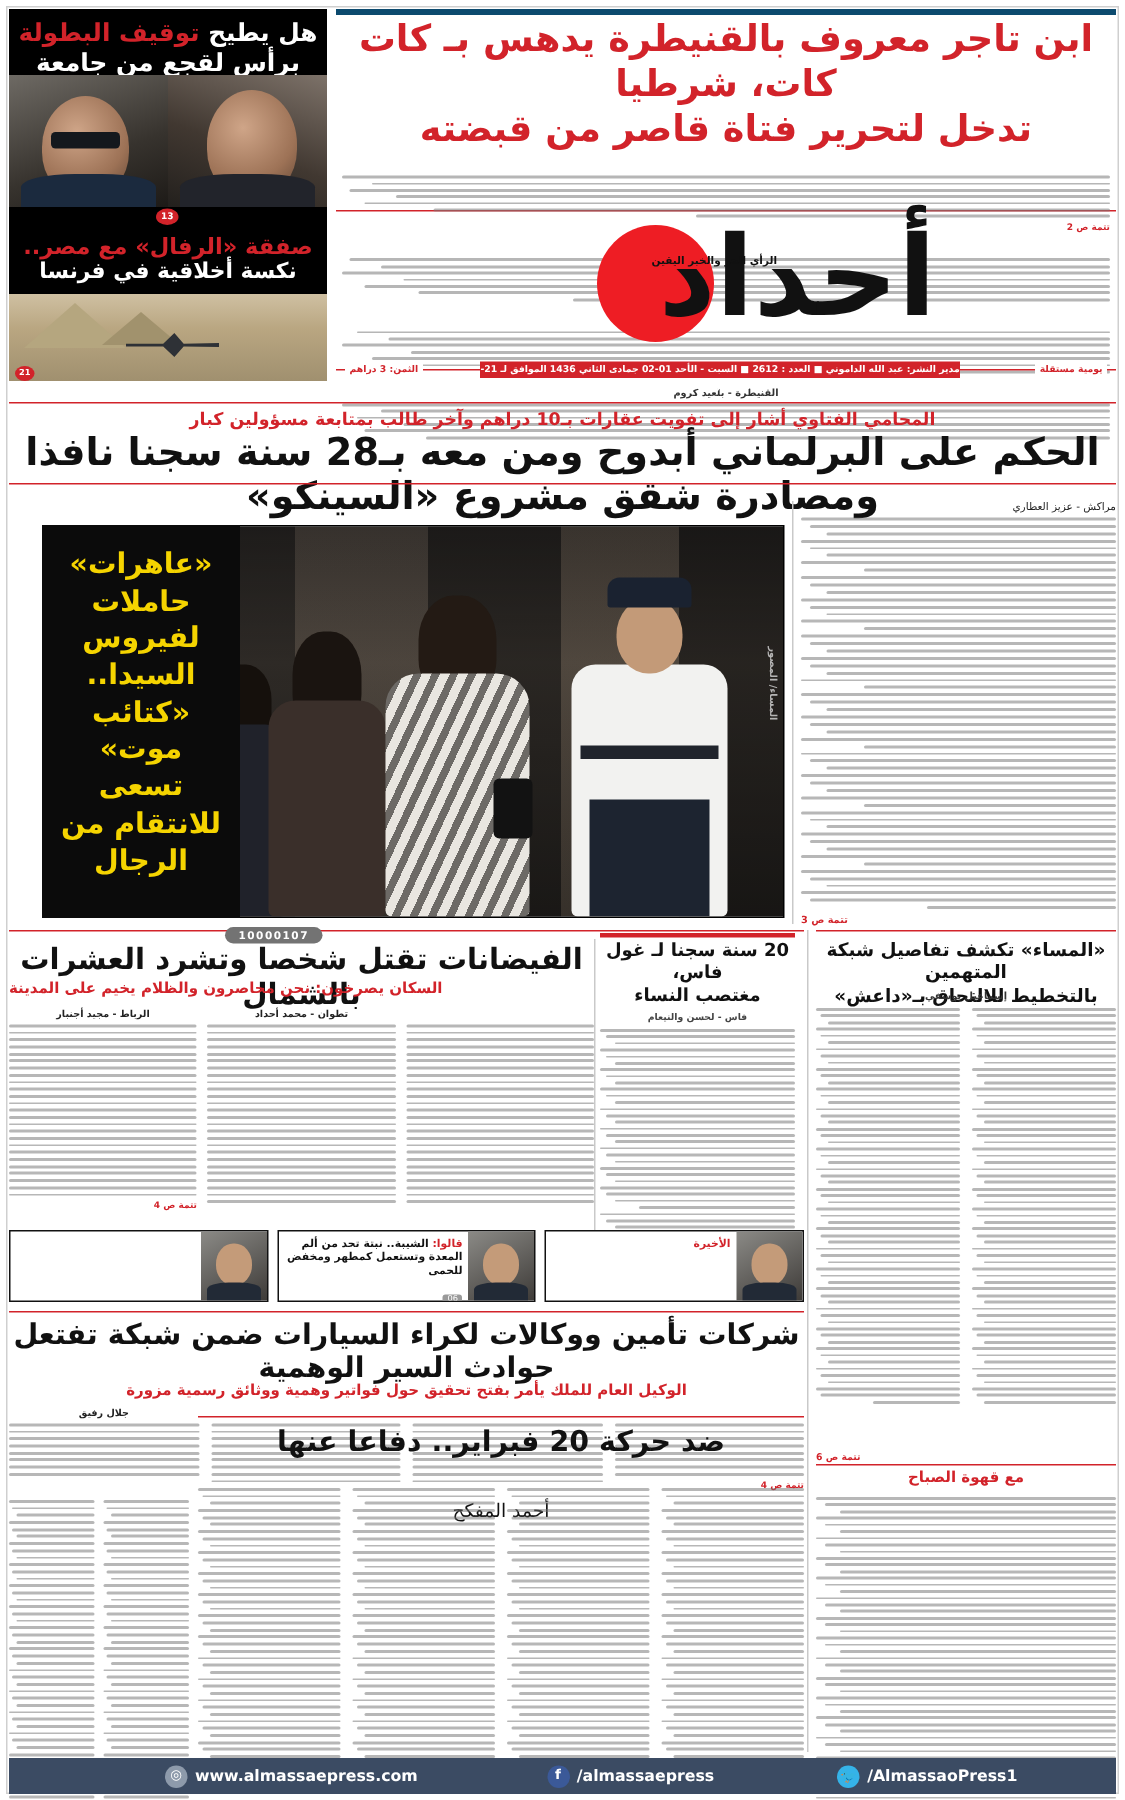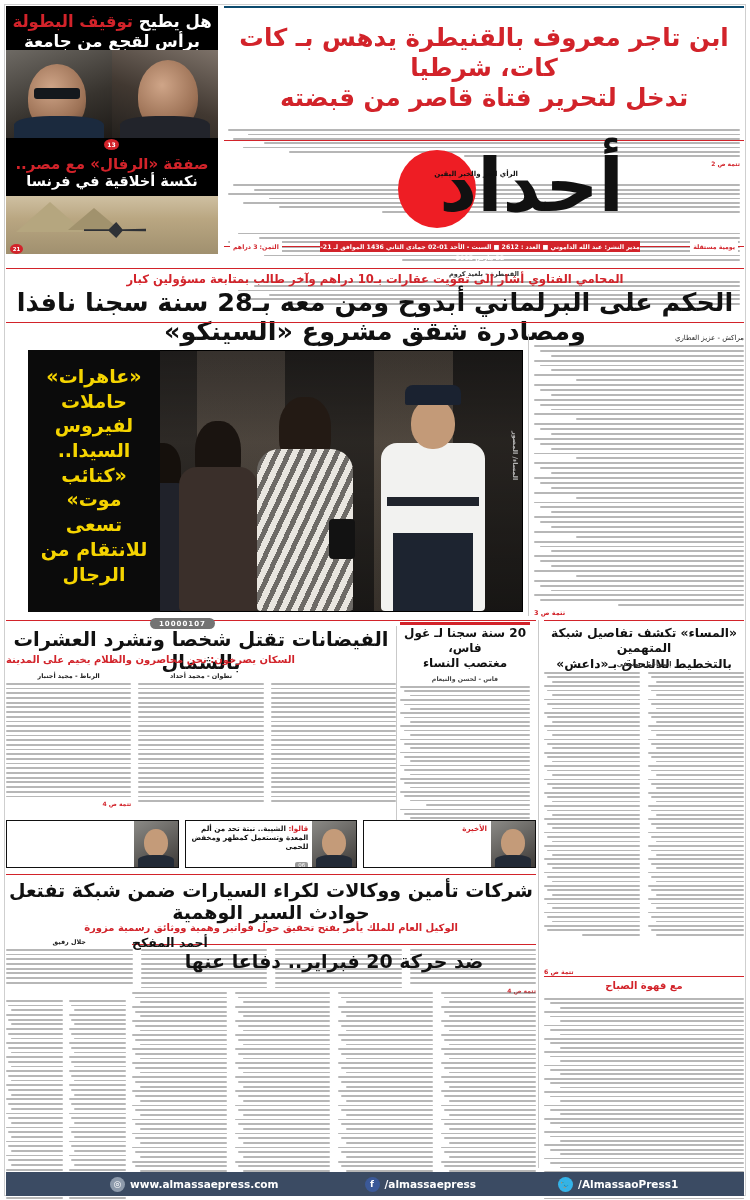--- a/index.html
+++ b/index.html
@@ -100,23 +100,23 @@
   .lp-badge2 {
     position: absolute; left: 4px; top: 238px;
     width: 13px; height: 10px; background: #d2232a; border-radius: 50%;
     color: #fff; font-size: 5.5px; line-height: 10px; text-align: center; font-weight: 700;
   }
 
   
   .top-banner {
     position: absolute; left: 224px; top: 6px;
     width: 520px; height: 135px;
-    border-top: 2px solid #0c4a6e;
+    border-top: 4px solid #0c4a6e;
     border-bottom: 1.5px solid #d2232a;
-    padding-top: 15px;
+    padding-top: 1px;
   }
   .tb-h1 {
     text-align: center; color: #d2232a;
     font-weight: 700; font-size: 24.5px; line-height: 1.22;
     letter-spacing: -.6px;
   }
   .tb-cols {
     display: flex; gap: 7px; margin-top: 6px;
     padding: 0 4px;
     flex-direction: column;
@@ -320,22 +320,22 @@
   .sec3-cols .ln { height: 1.8px; background: #6f6f6f; opacity:.5; margin-bottom: 2.9px; border-radius:1px;}
   .sec3-cols .more { color: #d2232a; font-size: 6px; font-weight: 700; margin-top: 2px;}
 
   
   .op-rule { position: absolute; left: 132px; top: 944px; width: 404px; height: 1.2px; background: #d2232a;}
   .op-head {
     position: absolute; left: 132px; top: 950px; width: 404px; text-align: center;
     font-size: 19px; font-weight: 700; color: #111; letter-spacing: -.4px;
   }
   .op-author {
-    position: absolute; left: 132px; top: 935px; width: 404px; text-align: left;
-    font-size: 12.5px; font-weight: 700; color: #111;
+    position: absolute; left: 132px; top: 999px; width: 404px; text-align: center;
+    font-size: 12.5px; font-weight: 400; color: #111;
   }
   .op-cols {
     position: absolute; left: 132px; top: 992px; width: 404px; display: flex; gap: 8px;
   }
   .op-cols .c { flex: 1;}
   .op-cols .ln { height: 1.8px; background:#6f6f6f; opacity:.5; margin-bottom: 2.9px; border-radius:1px;}
 
   
   .bl-cols {
     position: absolute; left: 6px; top: 1000px; width: 120px; display: flex; gap: 6px;

